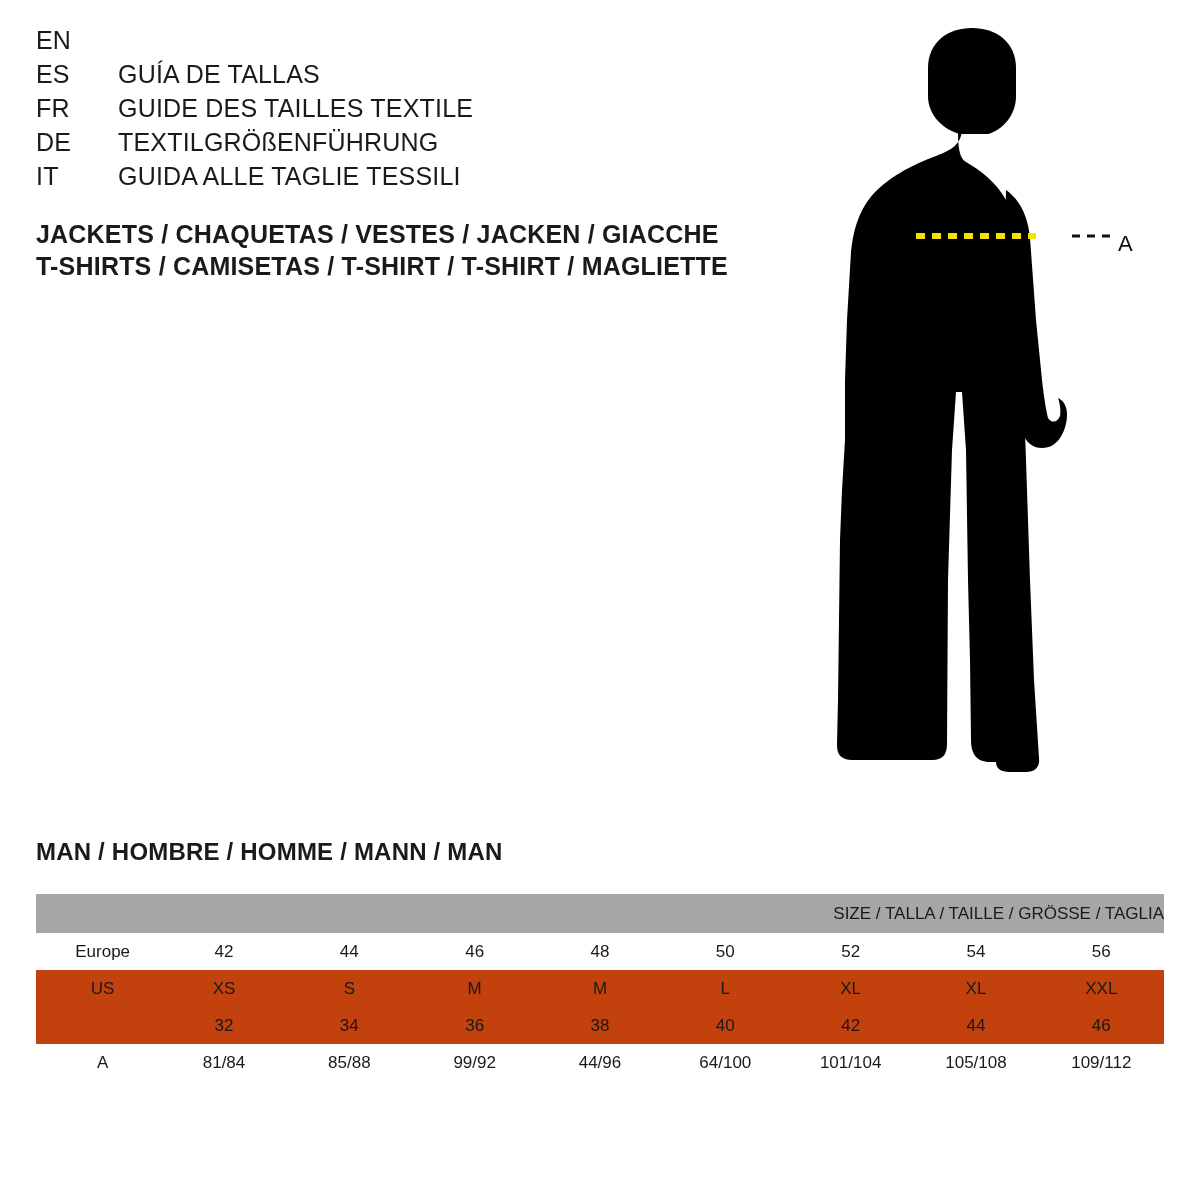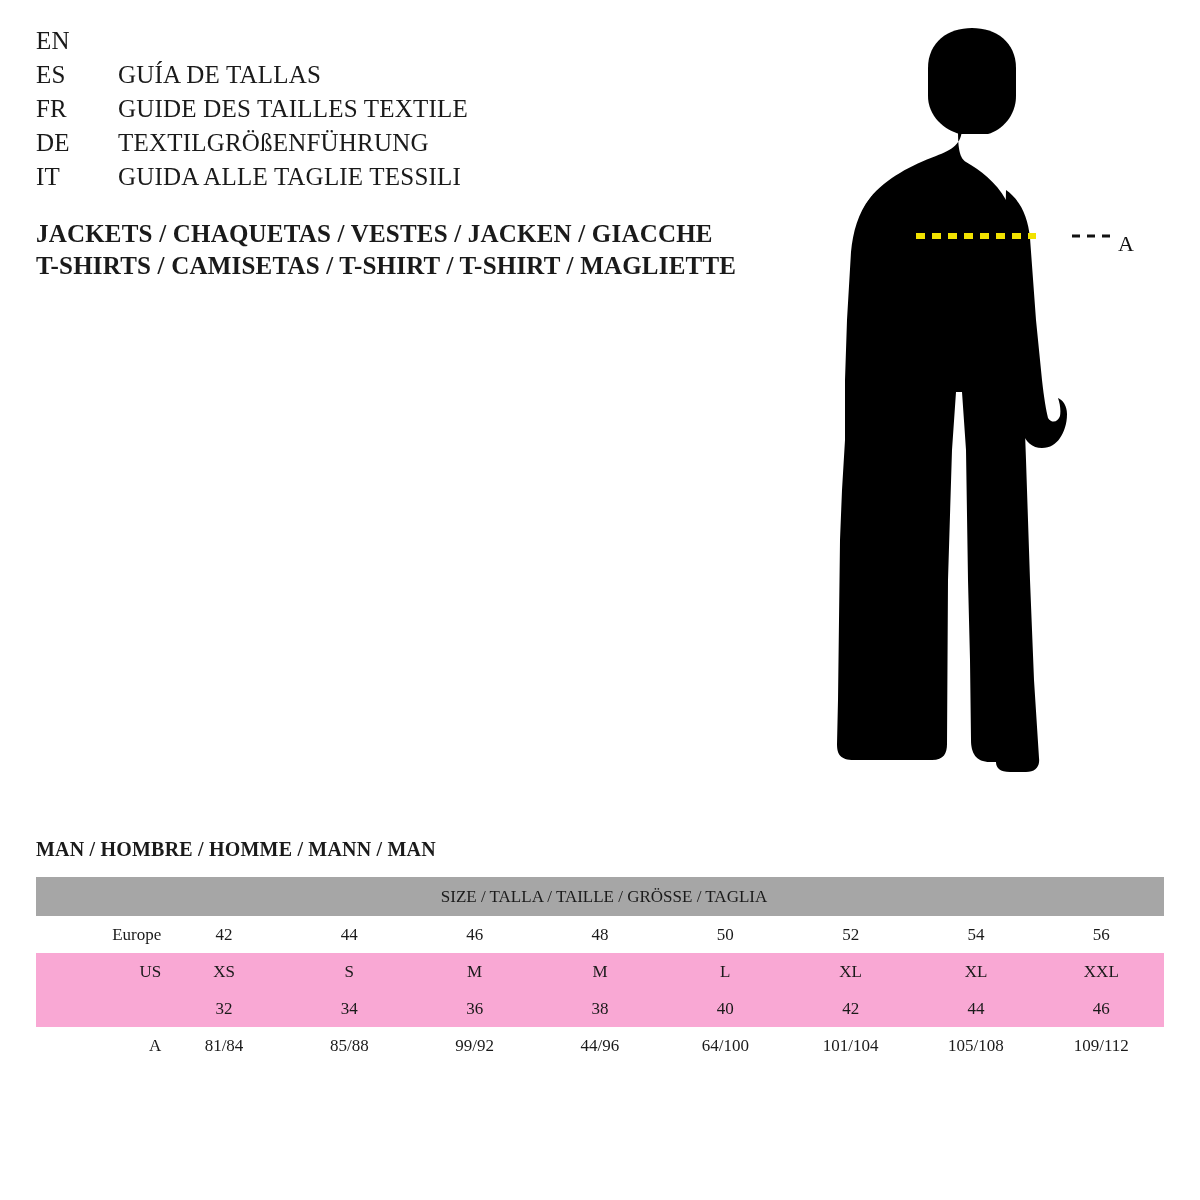--- a/index.html
+++ b/index.html
@@ -13,21 +13,20 @@
     font-family: "Liberation Sans", sans-serif;
     color: #1a1a1a;
     position: relative;
     overflow: hidden;
   }
 
   .page {
     position: relative;
     width: 996px;
     height: 1200px;
-    font-family: Liberation Serif, serif;
   }
 
   
   .lang-block {
     position: absolute;
     left: 36px;
     top: 28px;
     width: 760px;
   }
   .lang-row {
@@ -91,54 +90,54 @@
   }
 
   
   .table-section {
     position: absolute;
     left: 36px;
     top: 838px;
     width: 1128px;
   }
   .group-title {
-    font-size: 20px;
+    font-size: 24px;
     font-weight: bold;
     letter-spacing: 0.2px;
     color: #1a1a1a;
-    margin-bottom: 16px;
+    margin-bottom: 28px;
   }
   table.size-table {
     border-collapse: collapse;
     width: 1128px;
     table-layout: fixed;
   }
   table.size-table td {
     font-size: 17px;
     color: #1a1a1a;
     padding: 6px 0 6px 0;
     text-align: center;
     vertical-align: middle;
     height: 25px;
   }
   table.size-table td.label-cell {
-    text-align: right;
+    text-align: center;
     padding-left: 8px;
     width: 168px;
   }
   tr.header-row td {
     background: #a6a6a6;
     font-size: 17px;
-    text-align: center;
+    text-align: right;
     padding-left: 8px;
     height: 27px;
     margin-left: 40px;
   }
   tr.row-shade td {
-    background: #f9a8d4;
+    background: #c2410c;
   }
   tr.row-plain td {
     background: #ffffff;
   }
 
   .footnote {
     position: absolute;
     left: 36px;
     top: 1097px;
     font-size: 19px;

